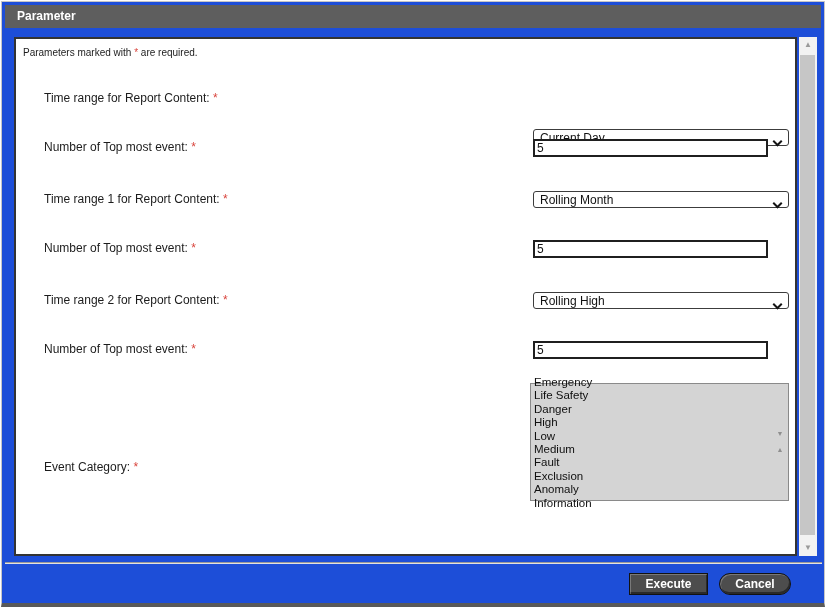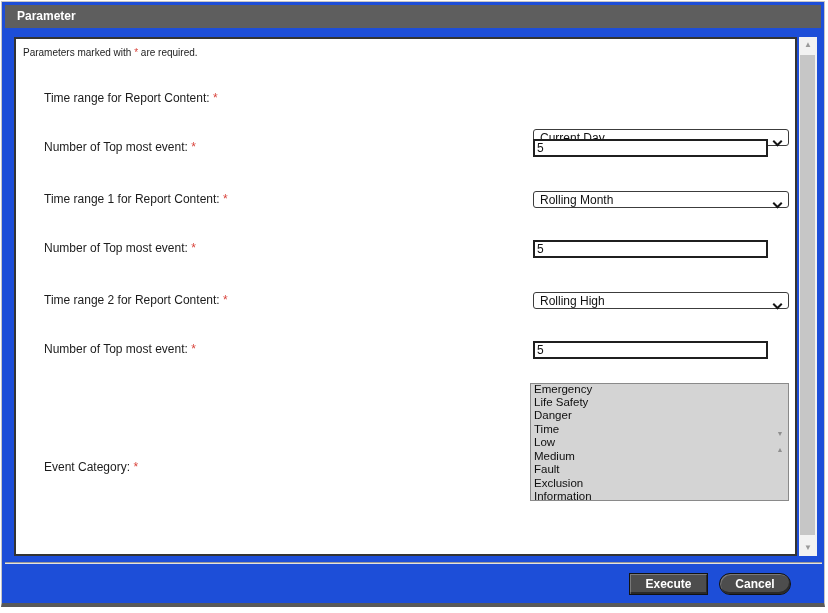--- a/index.html
+++ b/index.html
@@ -122,25 +122,26 @@
 
     <div class="flabel" style="top:303px"><span>Number of Top most event: </span><span class="req">*</span></div>
     <input class="tinput" style="top: 302px;" value="5">
 
     <div class="flabel" style="top:421px"><span>Event Category: </span><span class="req">*</span></div>
     <div class="listbox">
       <div class="lb-items">
         <div class="lb-item">Emergency</div>
         <div class="lb-item">Life Safety</div>
         <div class="lb-item">Danger</div>
-        <div class="lb-item">Time</div>
+        <div class="lb-item">High</div>
         <div class="lb-item">Low</div>
         <div class="lb-item">Medium</div>
         <div class="lb-item">Fault</div>
         <div class="lb-item">Exclusion</div>
+        <div class="lb-item">Anomaly</div>
         <div class="lb-item">Information</div>
       </div>
       <div class="lb-scroll">
         <div class="lb-arrow up">▲</div>
         <div class="lb-arrow down">▼</div>
       </div>
     </div>
 
   </div>
 

